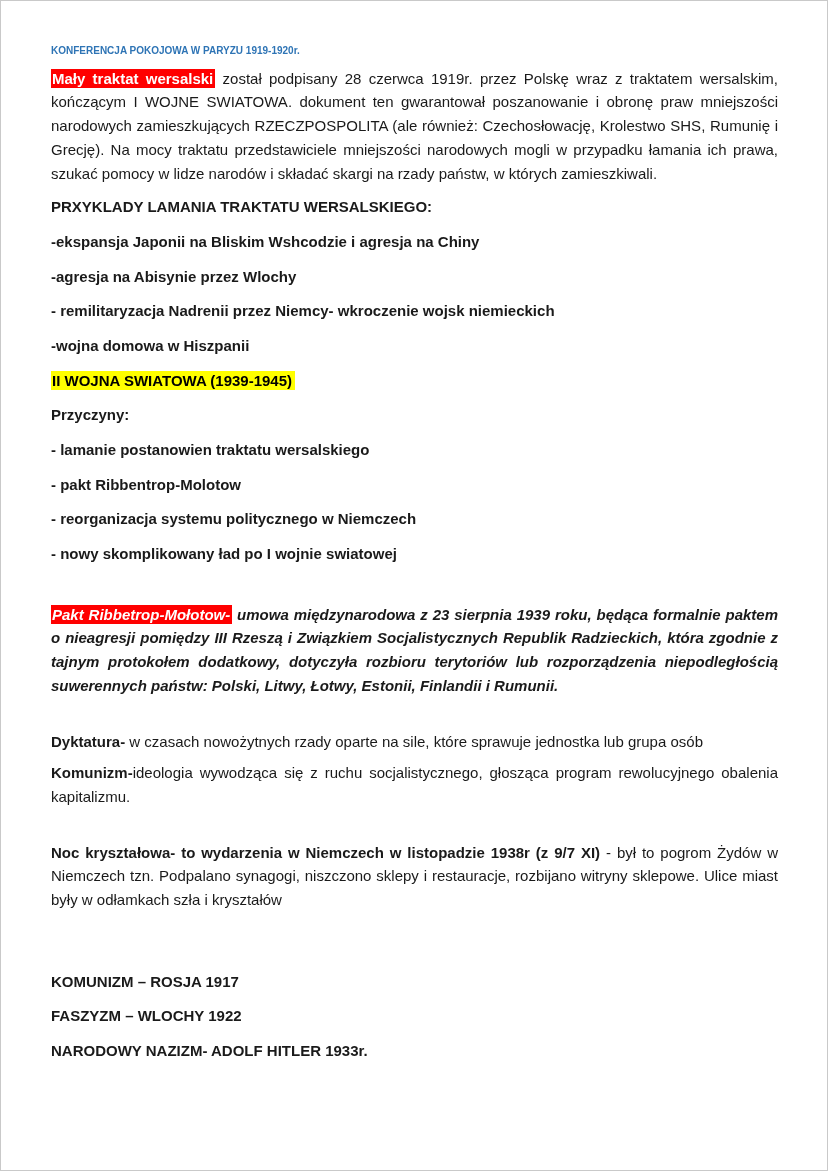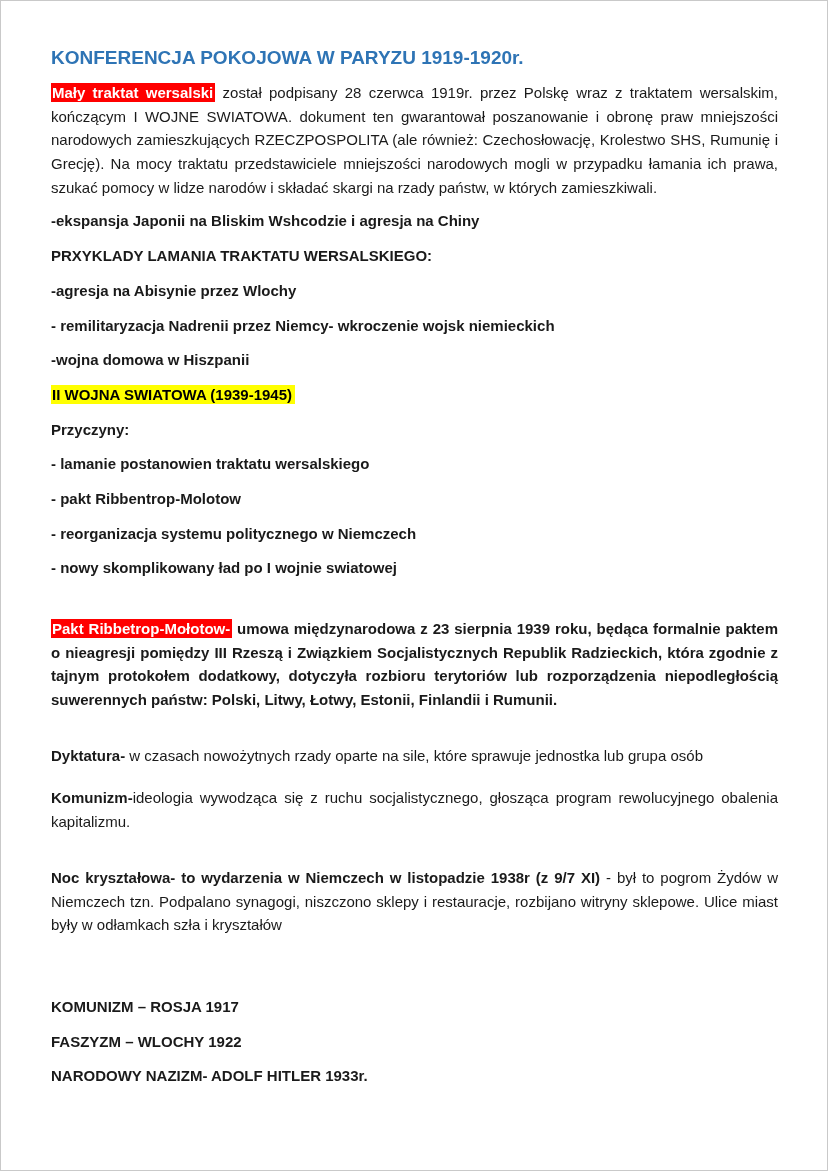--- a/index.html
+++ b/index.html
@@ -19,29 +19,29 @@
     overflow: hidden;
   }
   .content {
     padding: 42px 49px 0 50px;
     font-size: 15px;
     line-height: 1.58;
   }
   .doc-title {
     color: #2e74b5;
     font-weight: 700;
-    font-size: 19px;
+    font-size: 10px;
     margin: 0 0 8px 0;
   }
   p.para {
     margin: 0 0 10px 0;
     text-align: justify;
   }
   p.tight {
-    margin: 0 0 19px 0;
+    margin: 0 0 8px 0;
     text-align: justify;
   }
   .bold-line {
     font-weight: 700;
     margin: 0 0 11px 0;
   }
   .hl-red {
     background: #ff0000;
     color: #ffffff;
     font-weight: 700;
@@ -51,38 +51,39 @@
     background: #ffff00;
     color: #000000;
     font-weight: 700;
     padding: 1px 3px 1px 1px;
   }
   .bold-inline {
     font-weight: 700;
   }
   .all-bold {
     font-weight: 700;
+    font-style: italic;
   }
   .spacer-1 { height: 26px; }
   .spacer-2 { height: 22px; }
   .spacer-3 { height: 48px; }
 </style>
 </head>
 <body>
 
 <div class="page">
   <div class="content">
 
     <h1 class="doc-title">KONFERENCJA POKOJOWA W PARYZU 1919-1920r.</h1>
 
     <p class="para"><span class="hl-red">Mały traktat wersalski</span><span> został podpisany 28 czerwca 1919r. przez Polskę wraz z traktatem wersalskim, kończącym I WOJNE SWIATOWA. dokument ten gwarantował poszanowanie i obronę praw mniejszości narodowych zamieszkujących RZECZPOSPOLITA (ale również: Czechosłowację, Krolestwo SHS, Rumunię i Grecję). Na mocy traktatu przedstawiciele mniejszości narodowych mogli w przypadku łamania ich prawa, szukać pomocy w lidze narodów i składać skargi na rzady państw, w których zamieszkiwali.</span></p>
 
+    <div class="bold-line">PRXYKLADY LAMANIA TRAKTATU WERSALSKIEGO:</div>
+
     <div class="bold-line">-ekspansja Japonii na Bliskim Wshcodzie i agresja na Chiny</div>
-
-    <div class="bold-line">PRXYKLADY LAMANIA TRAKTATU WERSALSKIEGO:</div>
     <div class="bold-line">-agresja na Abisynie przez Wlochy</div>
     <div class="bold-line">- remilitaryzacja Nadrenii przez Niemcy- wkroczenie wojsk niemieckich</div>
     <div class="bold-line">-wojna domowa w Hiszpanii</div>
 
     <div class="bold-line"><span class="hl-yellow">II WOJNA SWIATOWA (1939-1945)</span></div>
 
     <div class="bold-line">Przyczyny:</div>
 
     <div class="bold-line">- lamanie postanowien traktatu wersalskiego</div>
     <div class="bold-line">- pakt Ribbentrop-Molotow</div>

